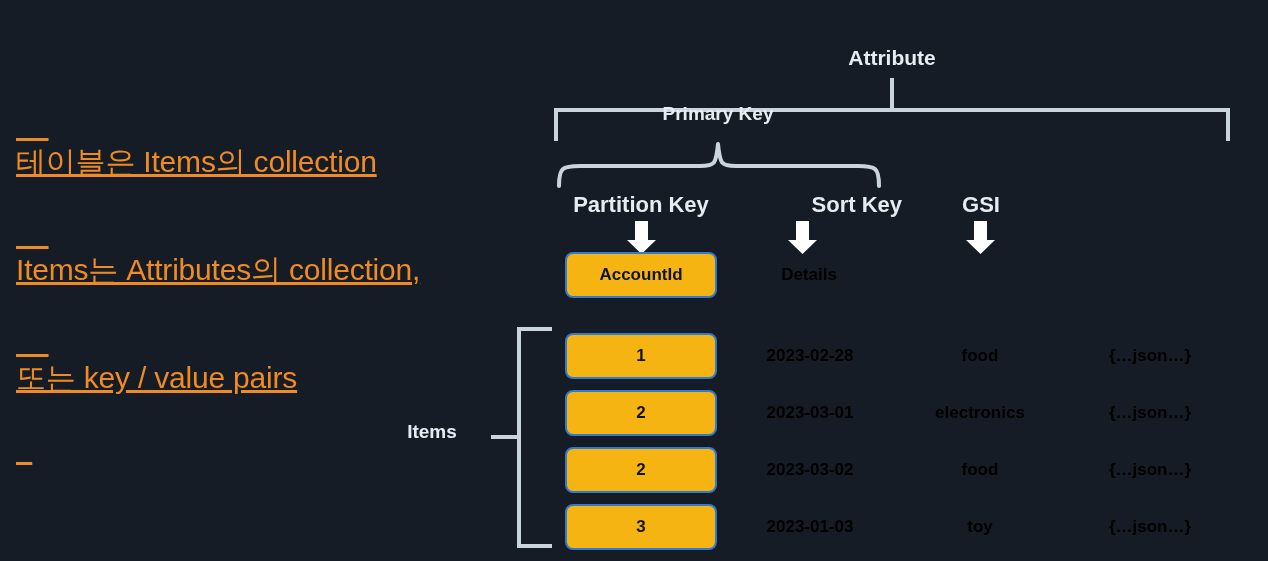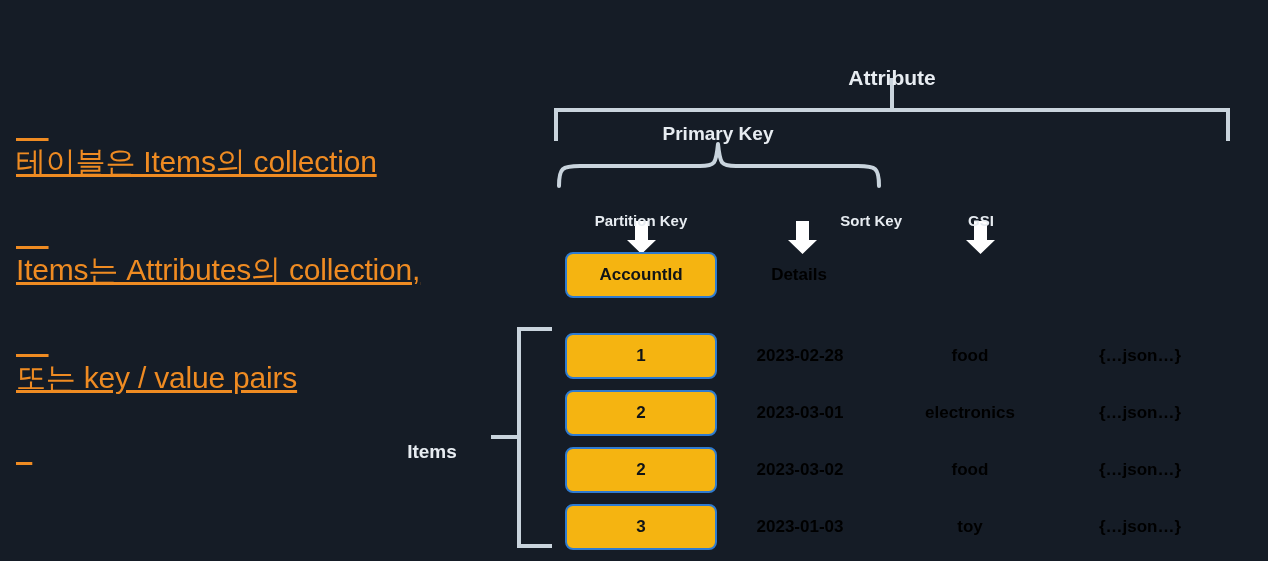--- a/index.html
+++ b/index.html
@@ -33,23 +33,22 @@
   #caption .cap-line { display: block; }
 
   
   .brace-label {
     position: absolute;
     color: #e7ecf1;
     font-size: 19px;
     font-weight: 700;
     text-align: center;
     white-space: nowrap;
-    margin-top: 20px;
   }
-  .brace-label.sm { font-size: 15px; }
+  .brace-label.sm { font-size: 22px; }
 
   #lbl-attribute  { left: 792px; top: 46px;  width: 200px; font-size: 21px; }
   #lbl-primarykey { left: 618px; top: 103px; width: 200px; }
   #lbl-partition  { left: 541px; top: 192px; width: 200px; }
   #lbl-sortkey    { left: 702px; top: 192px; width: 200px; text-align: right; }
   #lbl-gsi        { left: 881px; top: 192px; width: 200px; }
   #lbl-items      { left: 380px; top: 421px; width: 104px; font-size: 19px; }
 
   svg.overlay {
     position: absolute;
@@ -76,21 +75,21 @@
     display: flex;
     align-items: center;
     justify-content: center;
     height: 46px;
     border-radius: 8px;
     font-size: 17px;
     font-weight: 700;
     box-sizing: border-box;
     white-space: nowrap;
   }
-  .cell.c0 { width: 152px; margin-right: 6px; }
+  .cell.c0 { width: 152px; margin-right: 16px; }
   .cell.c1 { width: 154px; margin-right: 17px; }
   .cell.c2 { width: 152px; margin-right: 18px; }
   .cell.c3 { width: 152px; }
 
   .cell.key {
     background: #f5b411;
     color: #101418;
     border: 2px solid #2f7bd0;
   }
 </style>

